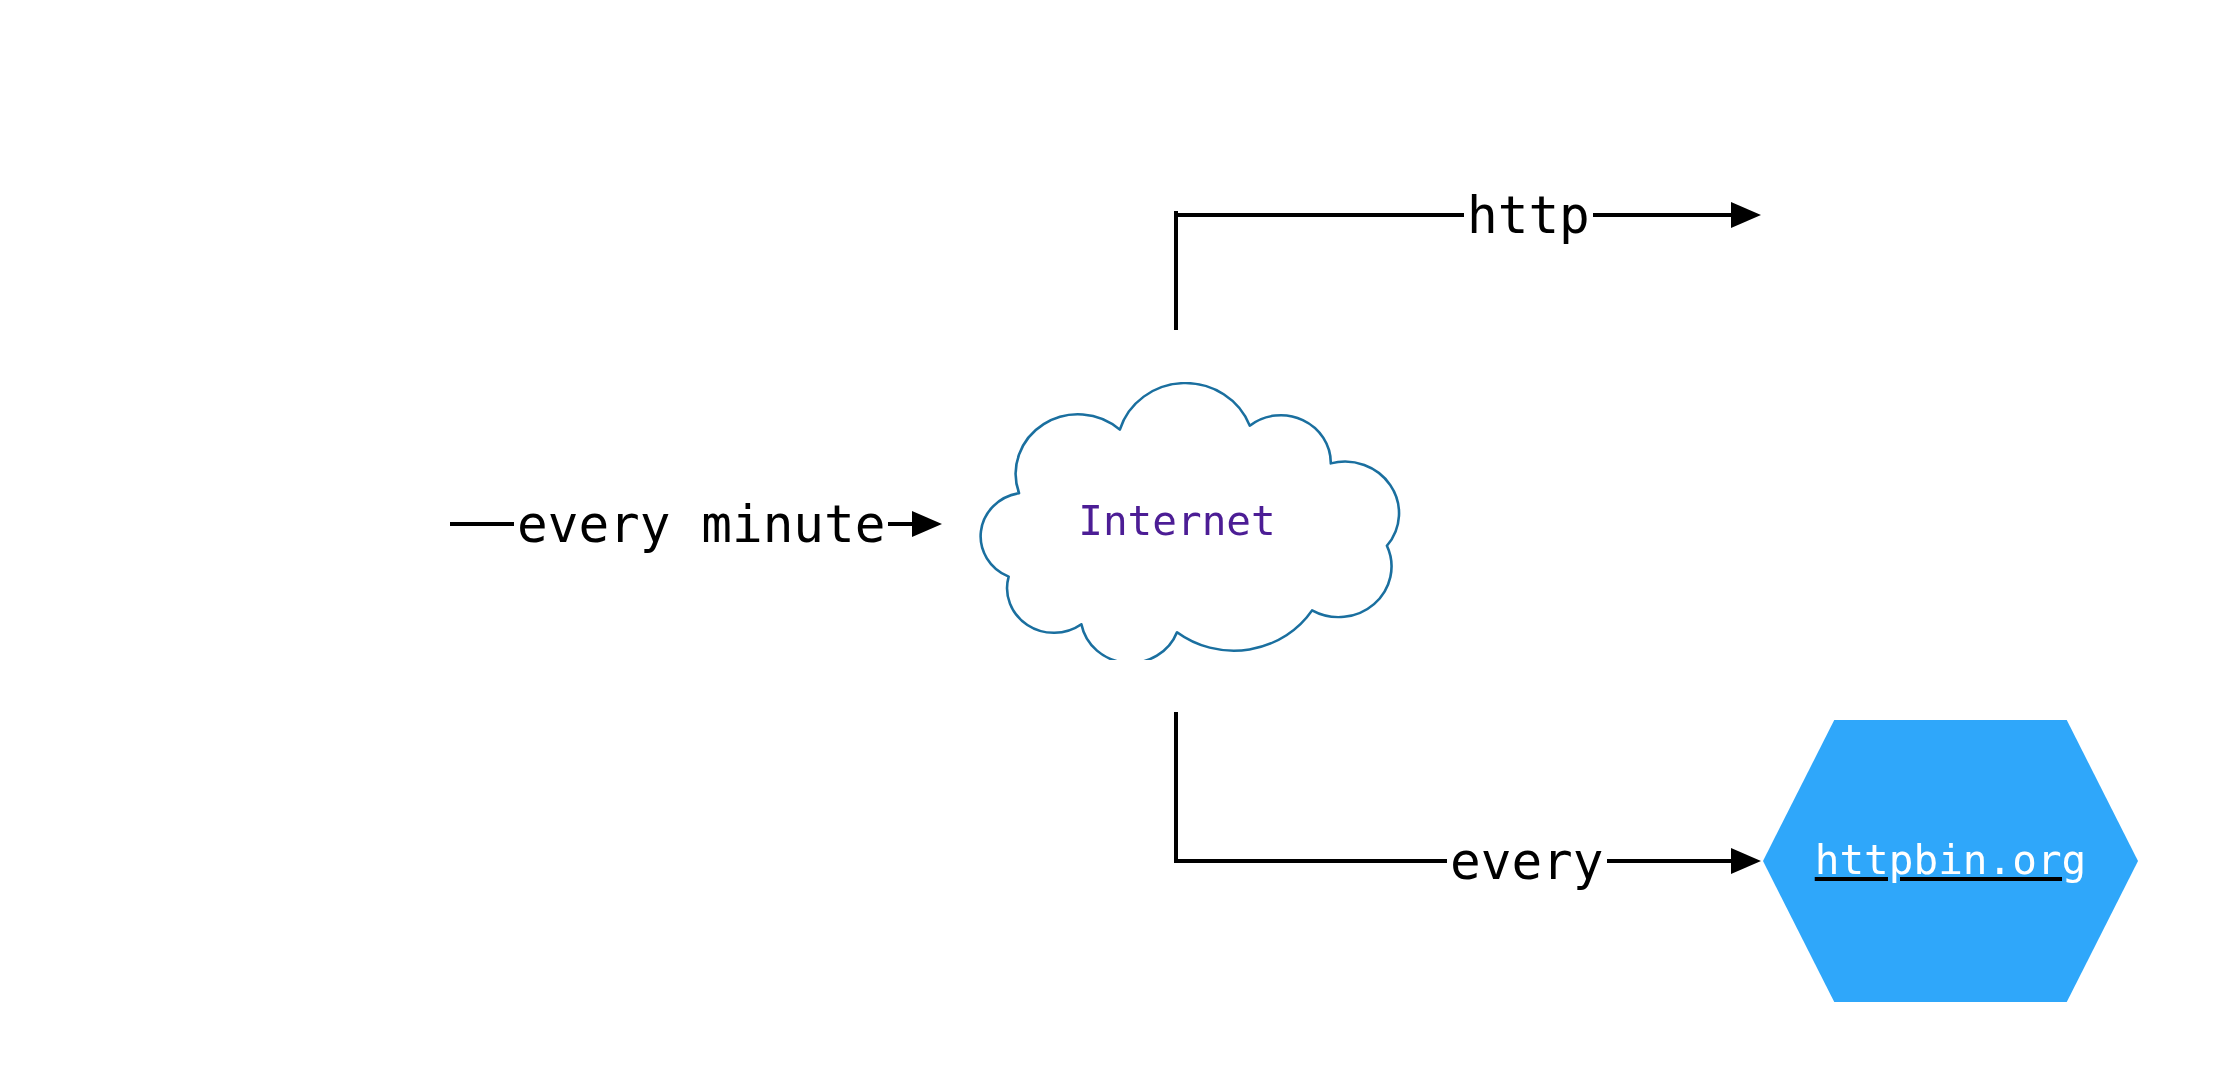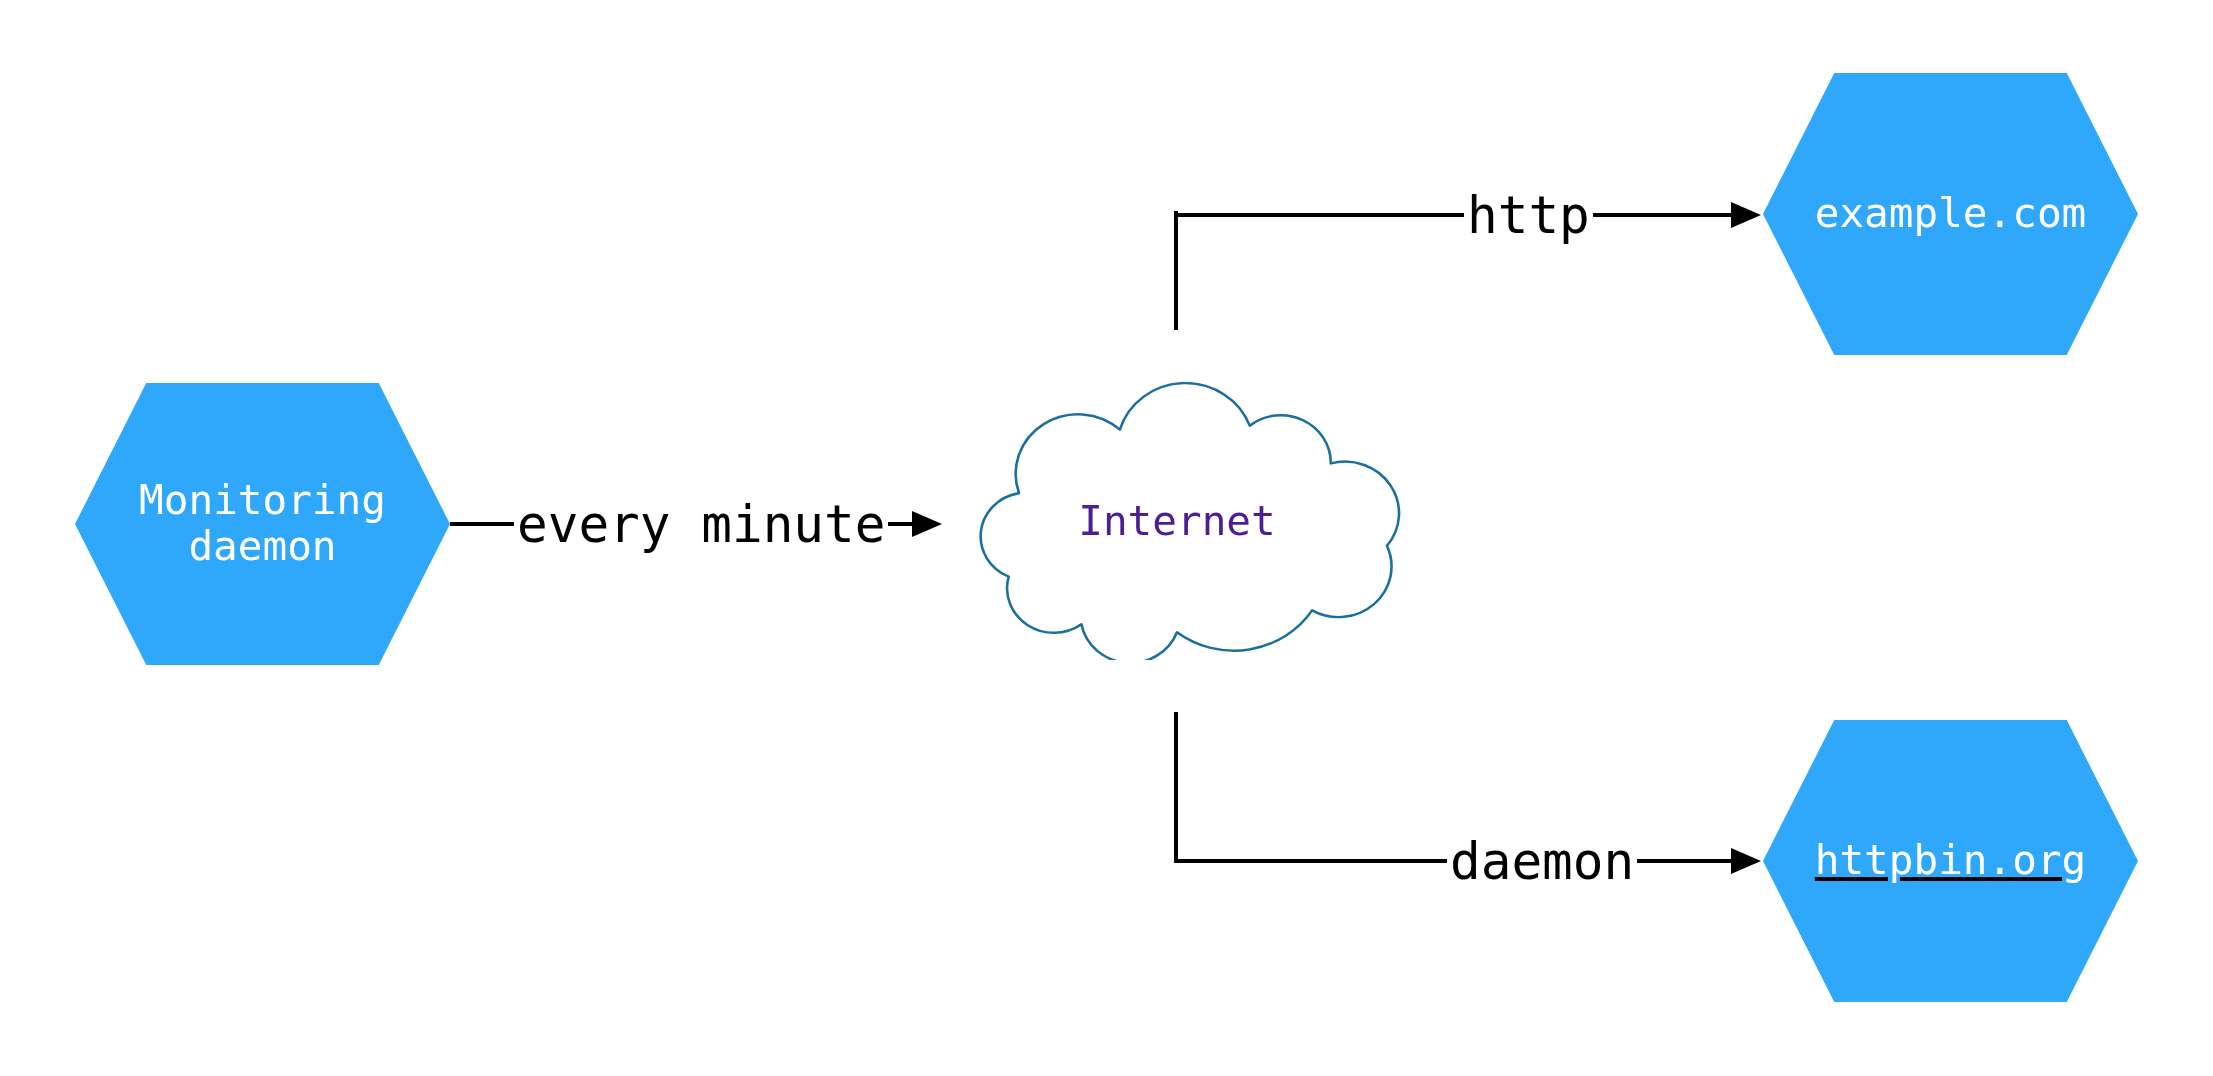--- a/index.html
+++ b/index.html
@@ -78,24 +78,20 @@
 
   .edge-https-row { left: 1174px; top: 839px; width: 587px; }
   .edge-https-row .seg-first { width: 273px; }
   .vline-https { left: 1174px; top: 712px; height: 149px; }
 </style>
 </head>
 <body>
 
 <div class="canvas">
 
-  <div class="hexagon hex-monitoring">
-    <div class="node-label">Monitoring
-daemon</div>
-  </div>
 
   <div class="edge-row edge-every-minute">
     <div class="seg seg-first"></div>
     <div class="edge-label">every minute</div>
     <div class="seg grow"></div>
     <div class="arrowhead"></div>
   </div>
 
   <div class="cloud-box">
     <svg viewBox="0 0 460 280" preserveAspectRatio="none">
@@ -117,26 +113,23 @@
   <div class="edge-row edge-http-row">
     <div class="seg seg-first"></div>
     <div class="edge-label">http</div>
     <div class="seg grow"></div>
     <div class="arrowhead"></div>
   </div>
 
   <div class="vline vline-https"></div>
   <div class="edge-row edge-https-row">
     <div class="seg seg-first"></div>
-    <div class="edge-label">daemon</div>
+    <div class="edge-label">every</div>
     <div class="seg grow"></div>
     <div class="arrowhead"></div>
   </div>
 
-  <div class="hexagon hex-example">
-    <div class="node-label">example.com</div>
-  </div>
 
   <div class="hexagon hex-httpbin">
     <div class="node-label">httpbin.org</div>
   </div>
 
 </div>
 
 </body></html>

